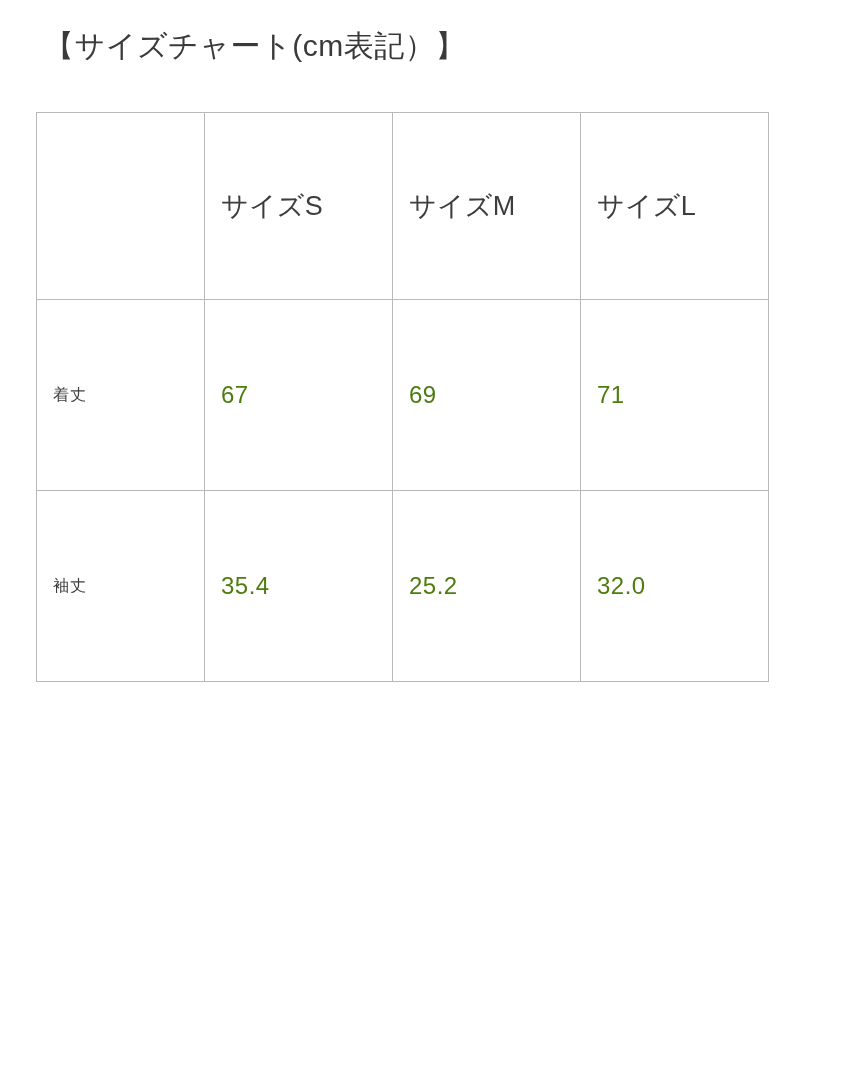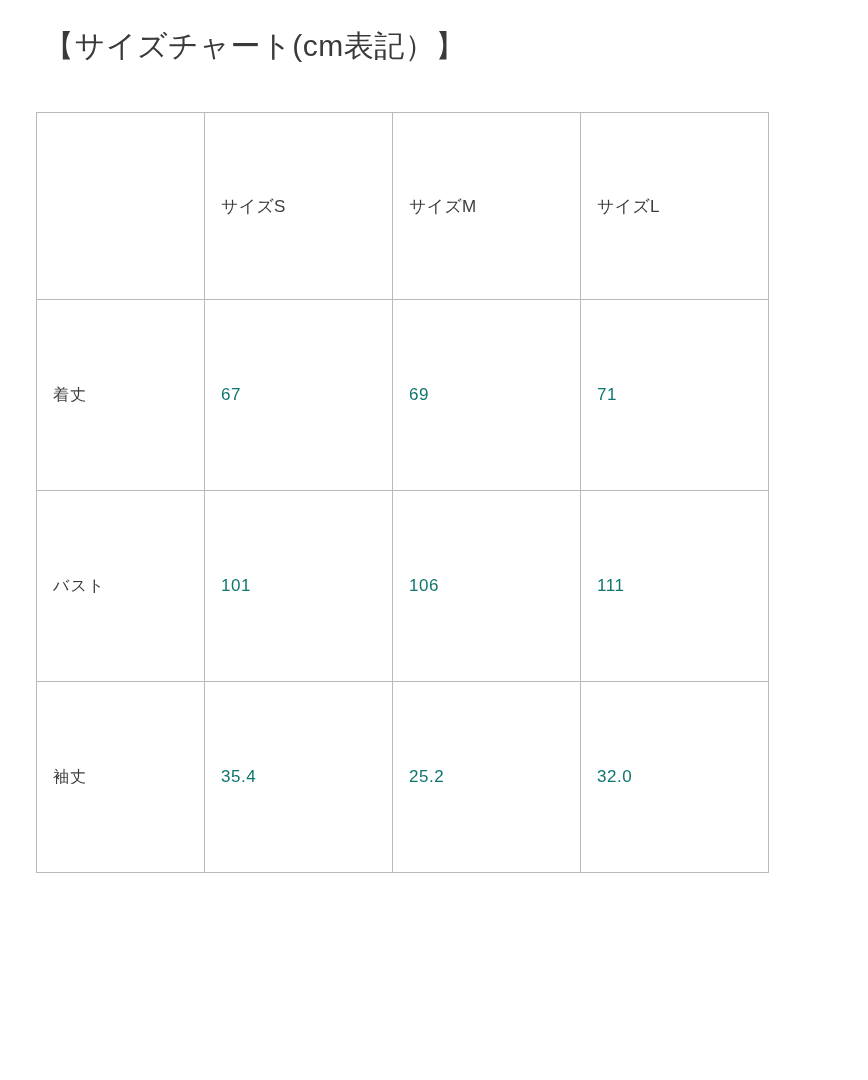--- a/index.html
+++ b/index.html
@@ -49,36 +49,36 @@
     border: 1px solid #b9b9b9;
     padding: 0 16px;
     text-align: left;
     vertical-align: middle;
     font-weight: normal;
     color: #3d3d3d;
     background: #ffffff;
   }
   table.size-chart thead th {
     height: 186px;
-    font-size: 17px;
+    font-size: 27px;
     letter-spacing: 0.3px;
     margin-left: 20px;
   }
   table.size-chart thead th.corner {
     background: #ffffff;
   }
   table.size-chart tbody th.row-label {
     height: 190px;
     font-size: 16px;
     letter-spacing: 1px;
   }
   table.size-chart tbody td.value {
-    font-size: 17px;
+    font-size: 24px;
     letter-spacing: 0.5px;
-    color: #0f766e;
+    color: #4d7c0f;
   }
   table.size-chart tbody tr:last-child th,
   table.size-chart tbody tr:last-child td {
     border-bottom: 1px solid #b9b9b9;
   }
 </style>
 </head>
 <body>
 
 <div class="page">
@@ -102,26 +102,20 @@
         </tr>
       </thead>
       <tbody>
         <tr>
           <th class="row-label">着丈</th>
           <td class="value">67</td>
           <td class="value">69</td>
           <td class="value">71</td>
         </tr>
         <tr>
-          <th class="row-label">バスト</th>
-          <td class="value">101</td>
-          <td class="value">106</td>
-          <td class="value">111</td>
-        </tr>
-        <tr>
           <th class="row-label">袖丈</th>
           <td class="value">35.4</td>
           <td class="value">25.2</td>
           <td class="value">32.0</td>
         </tr>
       </tbody>
     </table>
   </div>
 
 </div>

